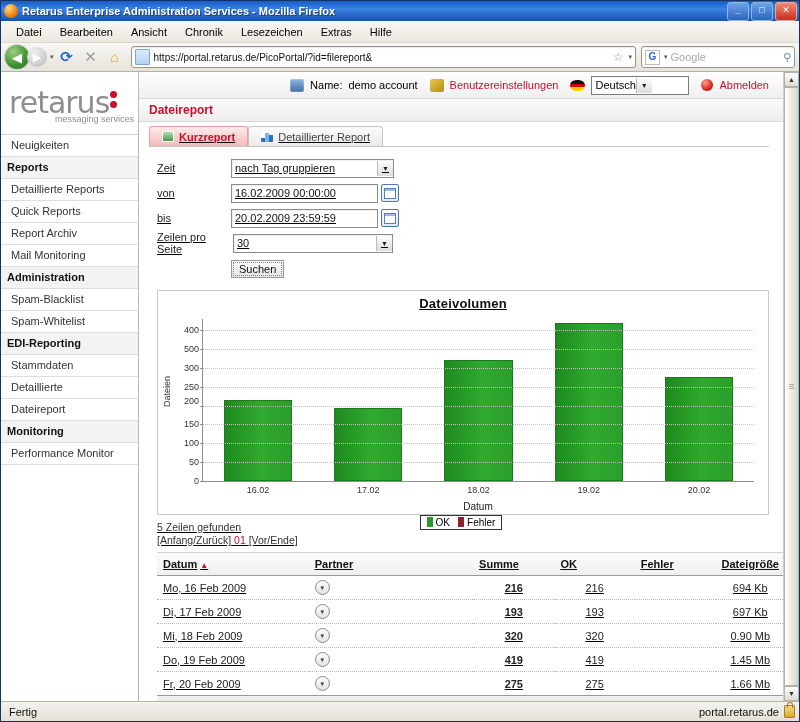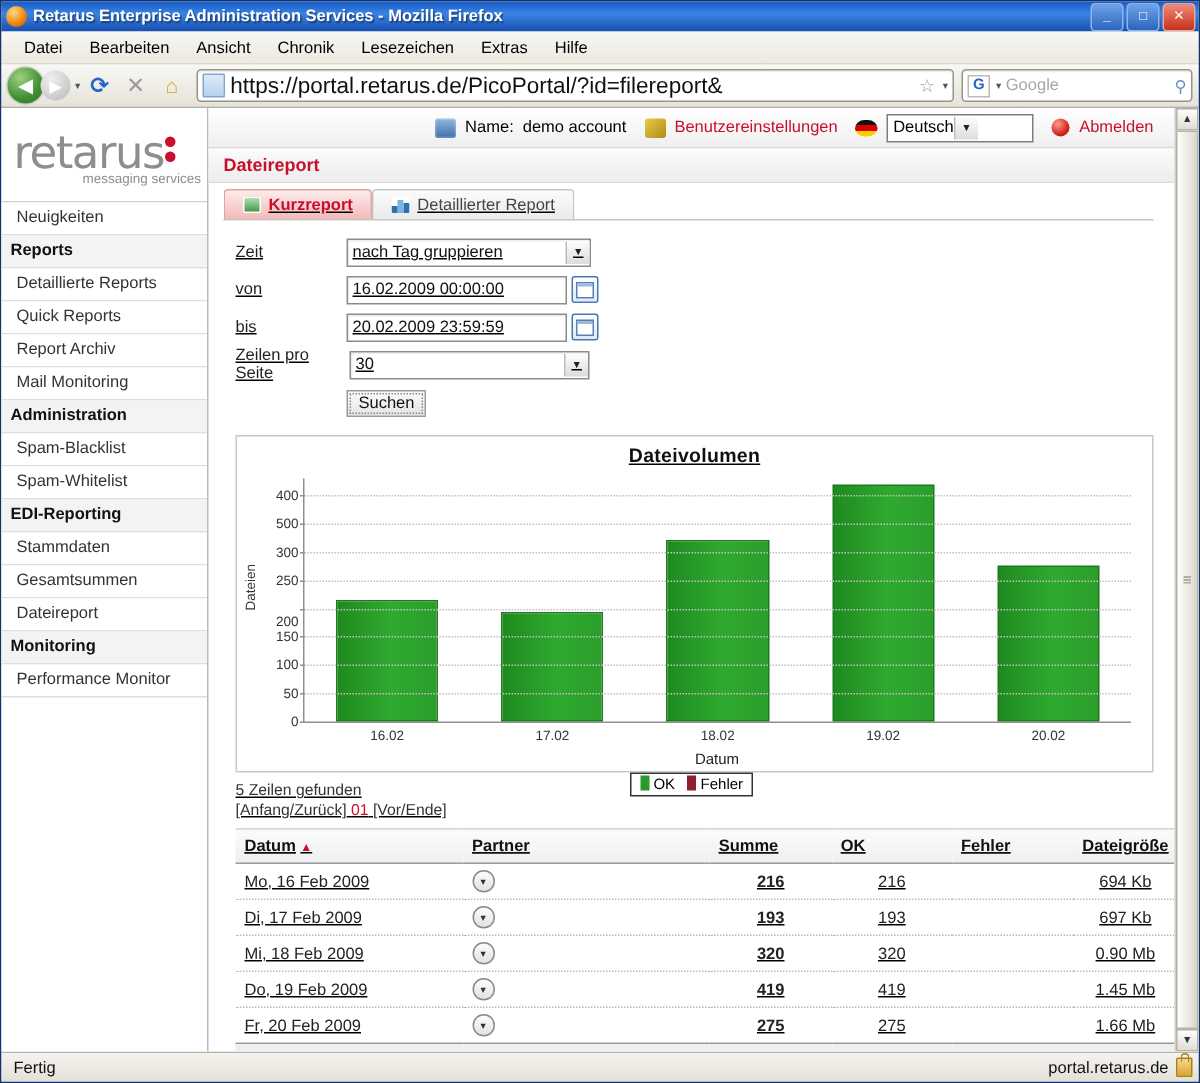--- a/index.html
+++ b/index.html
@@ -42,21 +42,21 @@
     background:radial-gradient(circle at 35% 28%,#efefef,#cfcfcf 60%,#b9b9b9 100%);
     display:flex;align-items:center;justify-content:center;color:#fff;font-size:11px;margin-left:-4px;}
   .dropcaret{font-size:7px;color:#555;margin-left:1px;}
   .reload{color:#2266cc;font-size:15px;font-weight:bold;}
   .stopx{color:#9b9b9b;font-size:15px;font-weight:bold;}
   .home{font-size:14px;color:#e0a020;}
   .urlbar{flex:1;height:20px;background:#fff;border:1px solid #9a958a;border-radius:3px;
     display:flex;align-items:center;padding:0 3px;margin:0 3px;gap:4px;box-shadow:inset 0 1px 1px rgba(0,0,0,.09);}
   .favicon{width:13px;height:14px;background:linear-gradient(to bottom,#dbeaf8,#b7d3ef);
     border:1px solid #7fa7ce;border-radius:1px;flex:0 0 13px;}
-  .url-text{flex:1;font-size:15px;color:#111;white-space:nowrap;overflow:hidden;}
+  .url-text{flex:1;font-size:10px;color:#111;white-space:nowrap;overflow:hidden;}
   .star{color:#9a9a9a;font-size:12px;}
   .searchbar{width:146px;height:20px;background:#fff;border:1px solid #9a958a;border-radius:3px;
     display:flex;align-items:center;padding:0 3px;gap:3px;box-shadow:inset 0 1px 1px rgba(0,0,0,.09);}
   .gicon{width:13px;height:13px;border:1px solid #bbb;background:#fff;font-size:10px;font-weight:bold;
     color:#2b62c4;text-align:center;line-height:12px;flex:0 0 13px;}
   .search-ph{flex:1;color:#a8a8a8;font-size:11px;}
   .magnifier{color:#6b8fc0;font-size:11px;}
   
   .content{flex:1;display:flex;background:#fff;overflow:hidden;position:relative;}
   .page{flex:1;display:flex;flex-direction:column;overflow:hidden;}
@@ -248,21 +248,21 @@
           <div class="nav-item group">Reports</div>
           <div class="nav-item child">Detaillierte Reports</div>
           <div class="nav-item child">Quick Reports</div>
           <div class="nav-item child">Report Archiv</div>
           <div class="nav-item child">Mail Monitoring</div>
           <div class="nav-item group">Administration</div>
           <div class="nav-item child">Spam-Blacklist</div>
           <div class="nav-item child">Spam-Whitelist</div>
           <div class="nav-item group">EDI-Reporting</div>
           <div class="nav-item child">Stammdaten</div>
-          <div class="nav-item child">Gesamtsummen</div>
+          <div class="nav-item child">Detaillierte</div>
           <div class="nav-item child">Dateireport</div>
           <div class="nav-item group">Monitoring</div>
           <div class="nav-item child">Performance Monitor</div>
         </div>
 
         <div class="main">
 
           <div class="userbar">
             <div class="users-icon"></div>
             <span>Name:</span>
@@ -360,21 +360,21 @@
                     <div class="gl" style="top: 143.163px;"></div>
                     <div class="ytick" style="top: 143.163px;">50</div>
                     <div class="ytickmark" style="top: 143.163px;"></div>
                     <div class="gl" style="top: 124.326px;"></div>
                     <div class="ytick" style="top: 124.326px;">100</div>
                     <div class="ytickmark" style="top: 124.326px;"></div>
                     <div class="gl" style="top: 105.488px;"></div>
                     <div class="ytick" style="top: 105.488px;">150</div>
                     <div class="ytickmark" style="top: 105.488px;"></div>
                     <div class="gl" style="top: 86.6512px;"></div>
-                    <div class="ytick" style="top: 95px;">200</div>
+                    <div class="ytick" style="top: 82px;">200</div>
                     <div class="ytickmark" style="top: 86.6512px;"></div>
                     <div class="gl" style="top: 67.814px;"></div>
                     <div class="ytick" style="top: 67.814px;">250</div>
                     <div class="ytickmark" style="top: 67.814px;"></div>
                     <div class="gl" style="top: 48.9767px;"></div>
                     <div class="ytick" style="top: 48.9767px;">300</div>
                     <div class="ytickmark" style="top: 48.9767px;"></div>
                     <div class="gl" style="top: 30.1395px;"></div>
                     <div class="ytick" style="top: 30.1395px;">500</div>
                     <div class="ytickmark" style="top: 30.1395px;"></div>

